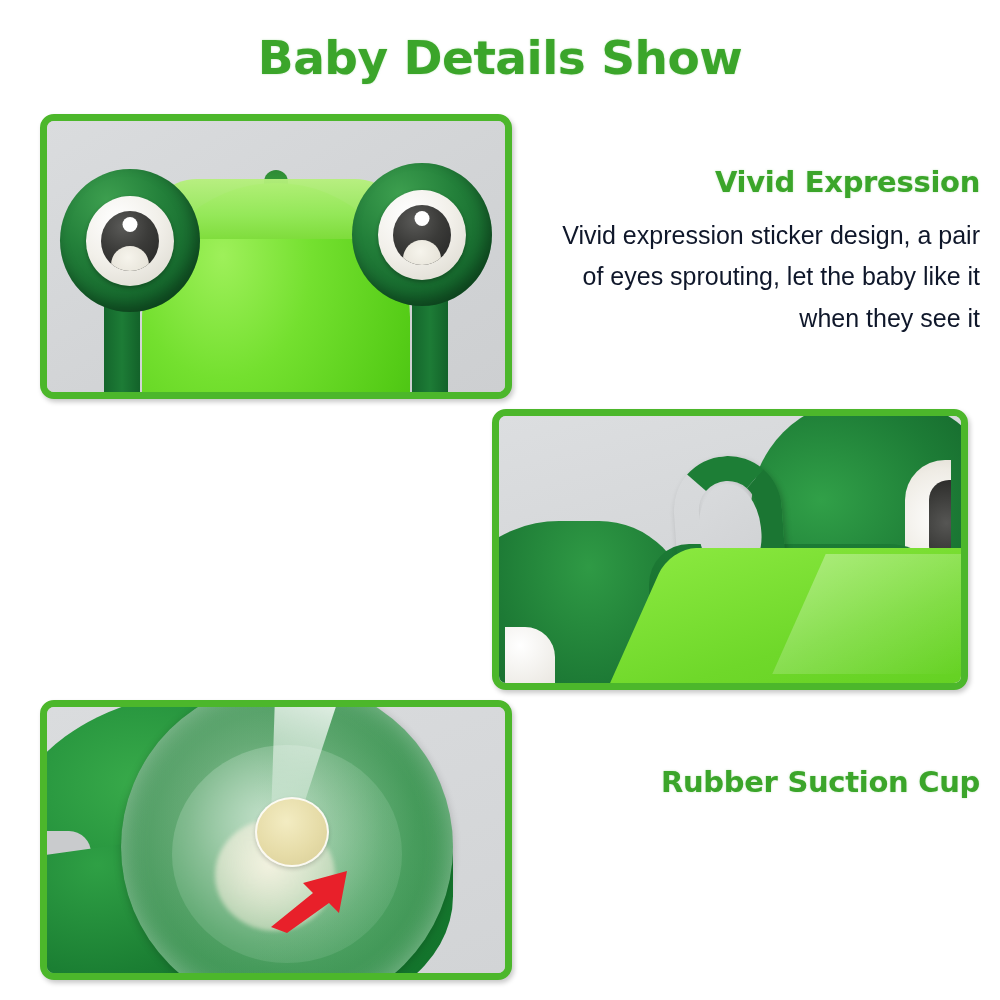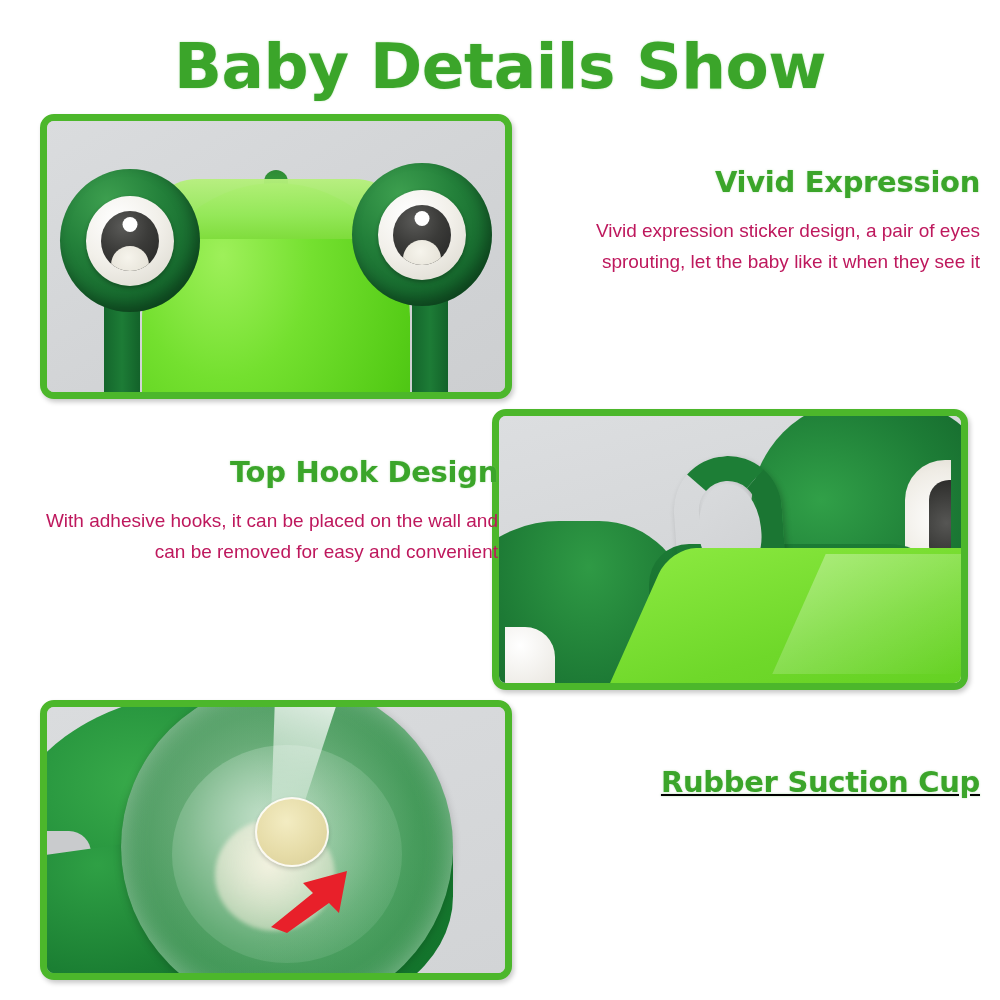--- a/index.html
+++ b/index.html
@@ -20,21 +20,21 @@
   }
 
   
   .page-title {
     position: absolute;
     left: 0;
     top: 30px;
     width: 1000px;
     text-align: center;
     font-family: "DejaVu Sans", sans-serif;
-    font-size: 63px;
+    font-size: 47px;
     font-weight: bold;
     letter-spacing: -0.5px;
     color: #3ba52a;
     text-shadow: 0 0 2px rgba(120,200,110,0.55);
   }
 
   
   .photo-panel {
     position: absolute;
     border: 7px solid #4cb72b;
@@ -348,36 +348,36 @@
     left: 222px;
     top: 160px;
     width: 84px;
     height: 66px;
   }
 
   
   .text-block { position: absolute; text-align: right; }
   #text-vivid    { left: 540px; top: 165px; width: 440px; }
   #text-hook     { left: 38px;  top: 455px; width: 460px; }
-  #text-cup      { left: 540px; top: 765px; width: 440px; text-decoration: underline; }
+  #text-cup      { left: 540px; top: 765px; width: 440px; }
 
   .section-heading {
     font-family: "DejaVu Sans", sans-serif;
     font-size: 29px;
     font-weight: bold;
     color: #3ba52a;
     letter-spacing: -0.3px;
     text-shadow: 0 0 2px rgba(120,200,110,.5);
     margin-bottom: 16px;
   }
   .section-body {
     font-family: "Liberation Sans", sans-serif;
-    font-size: 19px;
+    font-size: 25px;
     line-height: 1.65;
-    color: #be185d;
+    color: #0f172a;
   }
 </style>
 </head>
 <body>
 
 <div class="page">
 
   <div class="page-title">Baby Details Show</div>
 
   <div class="photo-panel" id="panel-eyes">
@@ -450,22 +450,18 @@
         <polygon points="2,60 44,26 34,16 78,4 70,46 60,36 18,66" fill="#e8202a"></polygon>
       </svg>
     </div>
   </div>
 
   <div class="text-block" id="text-vivid">
     <div class="section-heading">Vivid Expression</div>
     <div class="section-body">Vivid expression sticker design, a pair of eyes sprouting, let the baby like it when they see it</div>
   </div>
 
-  <div class="text-block" id="text-hook">
-    <div class="section-heading">Top Hook Design</div>
-    <div class="section-body">With adhesive hooks, it can be placed on the wall and can be removed for easy and convenient</div>
-  </div>
 
   <div class="text-block" id="text-cup">
     <div class="section-heading">Rubber Suction Cup</div>
   </div>
 
 </div>
 
 </body></html>

